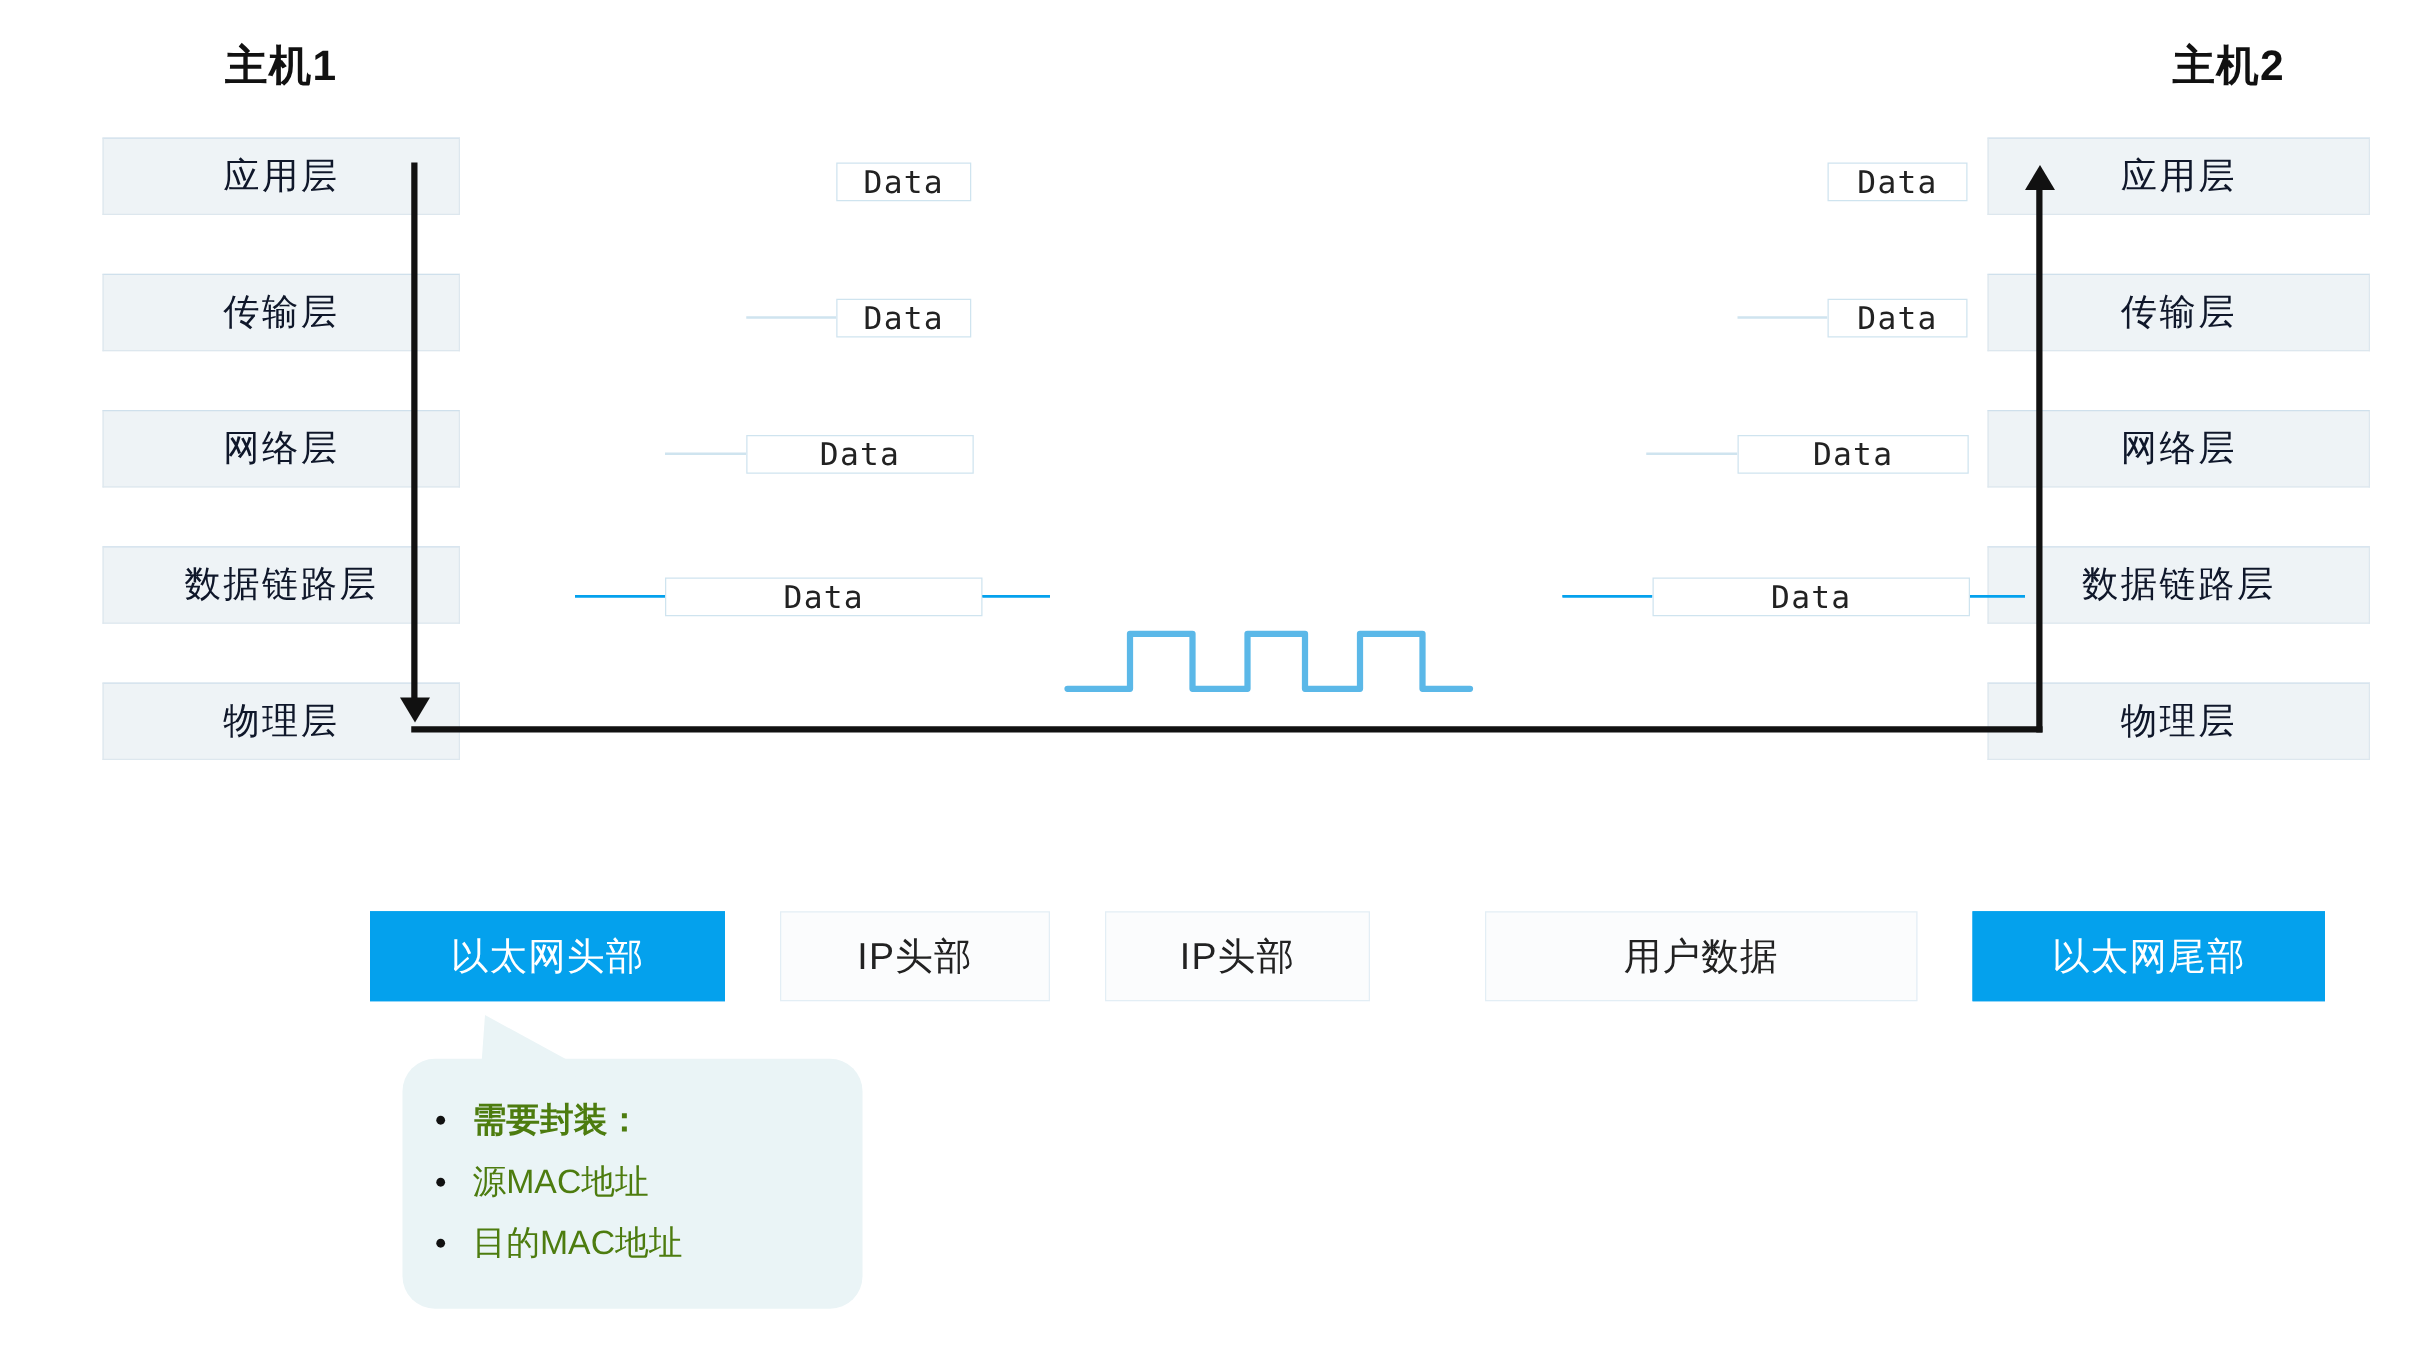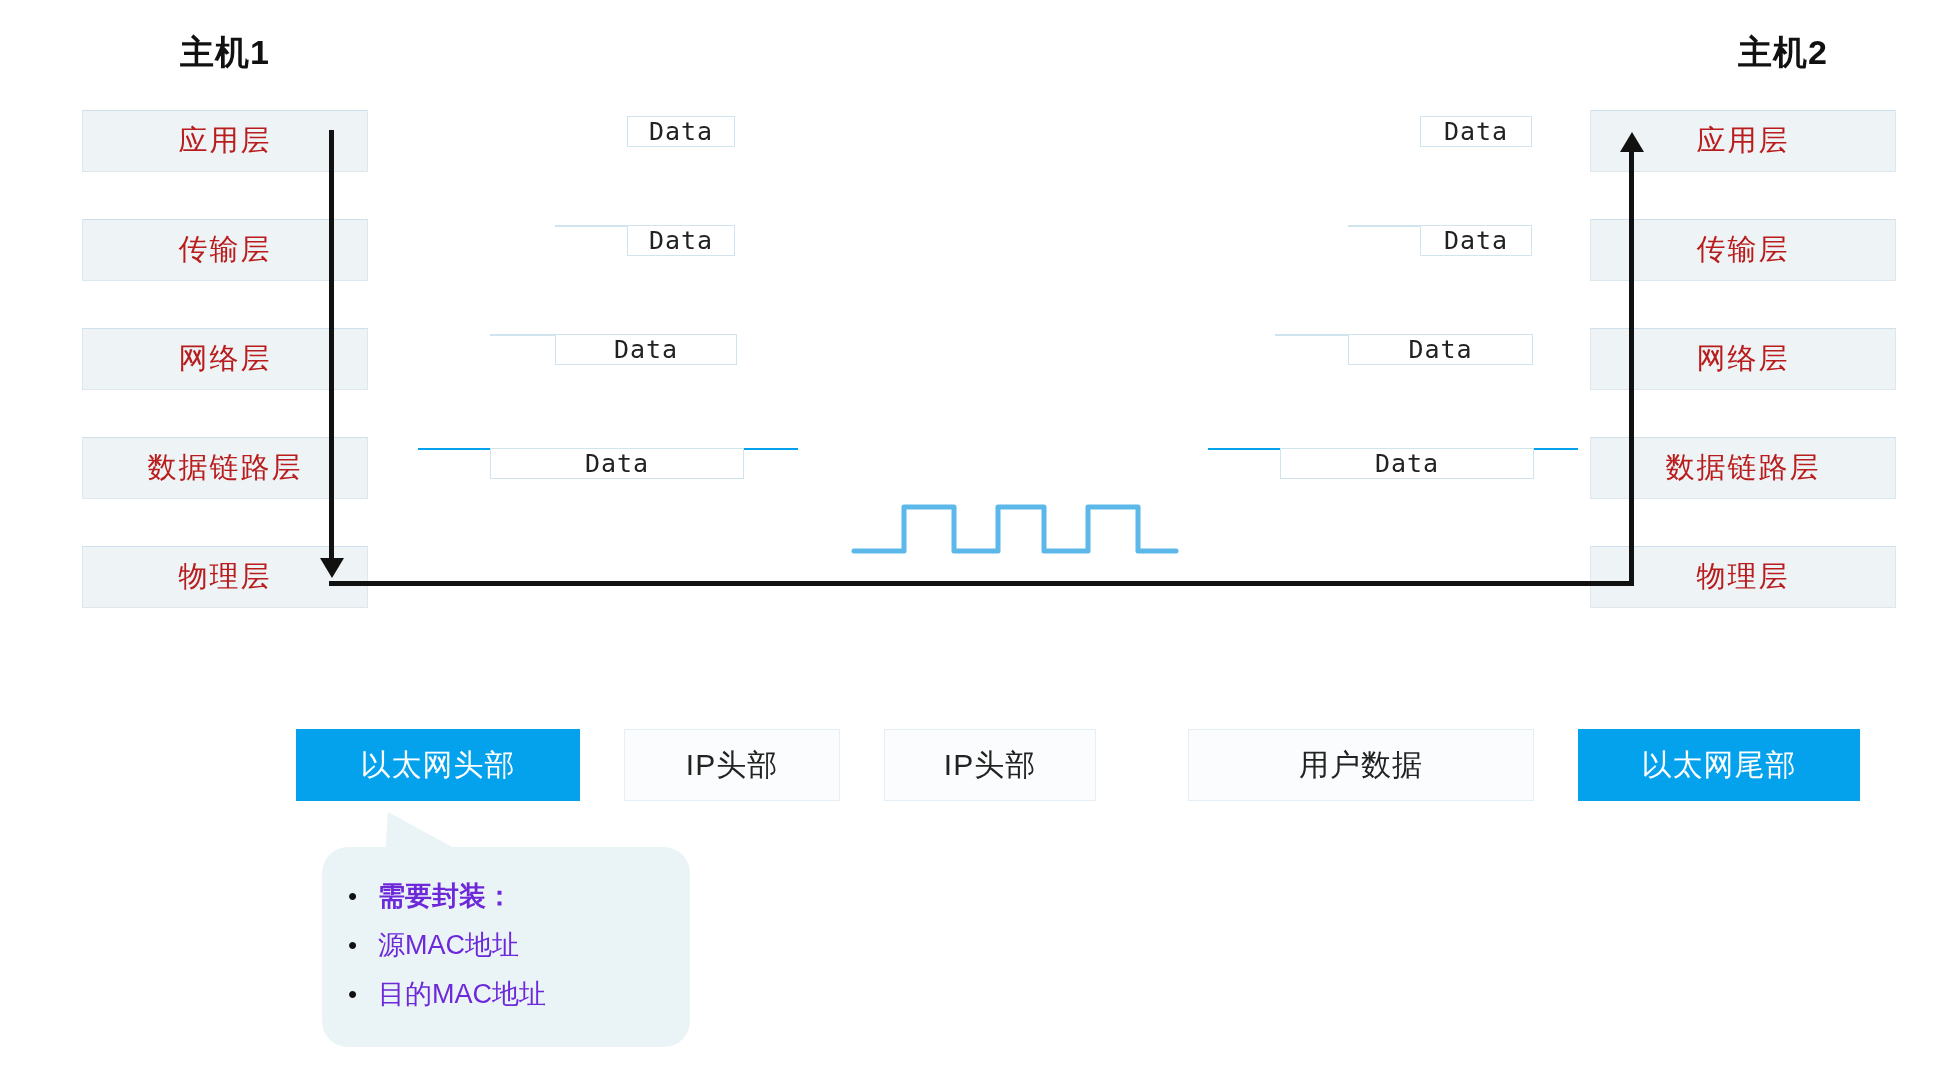--- a/index.html
+++ b/index.html
@@ -34,32 +34,33 @@
   .layer-box {
     position: absolute;
     box-sizing: border-box;
     background: #eef3f6;
     border: 1px solid #dde7ee;
     border-top-color: #cfe0ec;
     display: flex;
     align-items: center;
     justify-content: center;
     font-size: 29px;
-    color: #b91c1c;
+    color: #0f172a;
     letter-spacing: 2px;
     white-space: nowrap;
   }
 
   
   .pdu {
     position: absolute;
     display: flex;
-    align-items: flex-start;
+    align-items: center;
     height: 58px;
     box-sizing: border-box;
+    margin-left: 42px;
   }
   .pdu-seg {
     box-sizing: border-box;
     background: #ffffff;
     border: 1px solid #cfe4ef;
     display: flex;
     align-items: center;
     justify-content: center;
     font-family: "DejaVu Sans Mono", "Liberation Mono", monospace;
     font-size: 25px;
@@ -137,21 +138,21 @@
   }
   .callout-bullet {
     width: 30px;
     flex: none;
     font-size: 26px;
     color: #111111;
     line-height: 1;
   }
   .callout-text {
     font-size: 27px;
-    color: #6d28d9;
+    color: #4d7c0f;
   }
   .callout-item.strong .callout-text {
     font-weight: 700;
   }
 </style>
 </head>
 <body>
 
 <div id="canvas">
 

